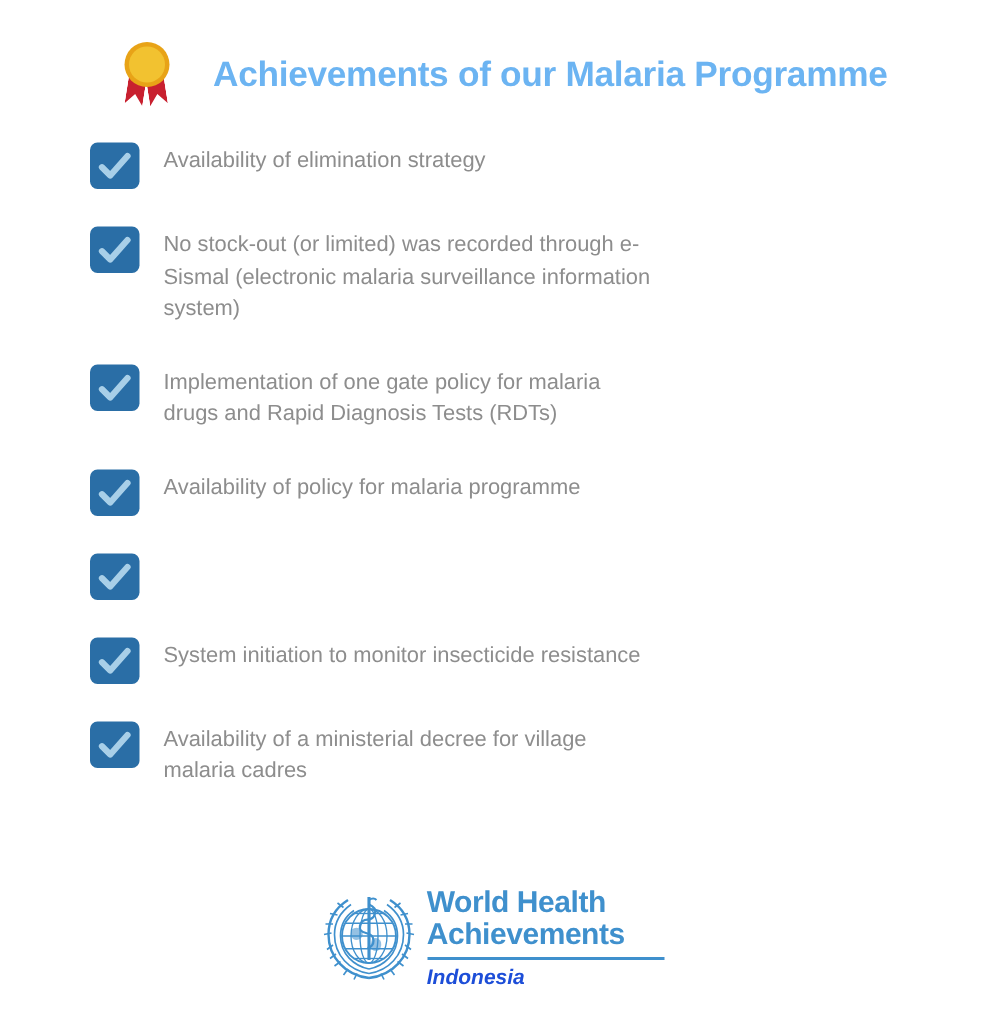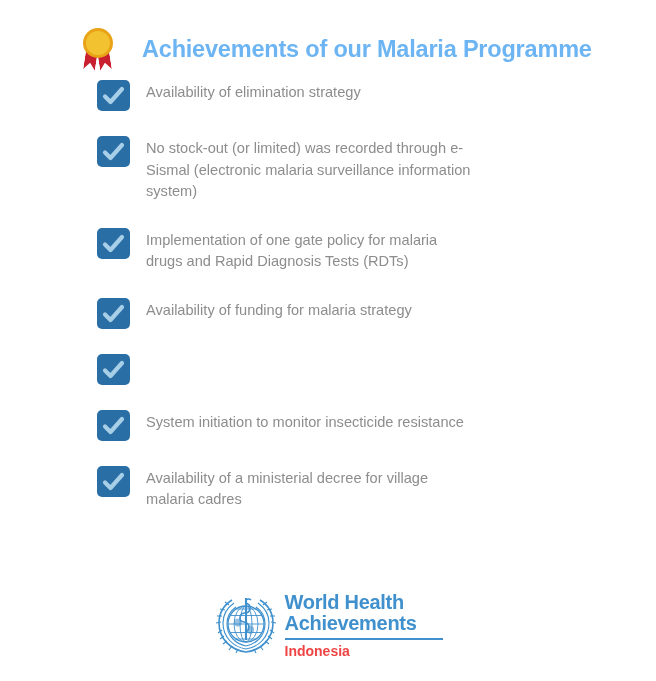--- a/index.html
+++ b/index.html
@@ -71,22 +71,22 @@
   .page-title {
     font-size: 23.5px;
     font-weight: bold;
     color: #6cb4f2;
     letter-spacing: -0.2px;
     white-space: nowrap;
   }
 
   
   .checklist {
-    margin-top: 7px;
-    padding-left: 97px;
+    margin-top: 22px;
+    padding-left: 60px;
     padding-right: 40px;
   }
 
   .check-item {
     display: flex;
     align-items: flex-start;
     margin-bottom: 24px;
   }
 
   .checkbox-icon {
@@ -138,22 +138,23 @@
   }
   .who-rule {
     height: 2px;
     background: #3f90cd;
     margin: 4px 0 3px 0;
     width: 158px;
   }
   .who-country {
     font-size: 14px;
     font-weight: bold;
-    color: #ef4444;
+    color: #1d4ed8;
     line-height: 16px;
+    font-style: italic;
   }
 </style>
 </head>
 <body>
 
 <div class="header">
   <div class="medal-icon">
     <div class="ribbon-left"></div>
     <div class="ribbon-right"></div>
     <div class="disc-outer"></div>
@@ -190,21 +191,21 @@
     </div>
     <div class="check-text">Implementation of one gate policy for malaria drugs and Rapid Diagnosis Tests (RDTs)</div>
   </div>
 
   <div class="check-item">
     <div class="checkbox-icon">
       <svg width="33" height="31" viewBox="0 0 33 31">
           <path d="M8 16.5 L13.5 22 L25 9" fill="none" stroke="#a8cfe8" stroke-width="4.2" stroke-linecap="round" stroke-linejoin="round"></path>
         </svg>
     </div>
-    <div class="check-text">Availability of funding for malaria strategy</div>
+    <div class="check-text">Availability of policy for malaria programme</div>
   </div>
 
   <div class="check-item">
     <div class="checkbox-icon">
       <svg width="33" height="31" viewBox="0 0 33 31">
           <path d="M8 16.5 L13.5 22 L25 9" fill="none" stroke="#a8cfe8" stroke-width="4.2" stroke-linecap="round" stroke-linejoin="round"></path>
         </svg>
     </div>
   </div>
 

